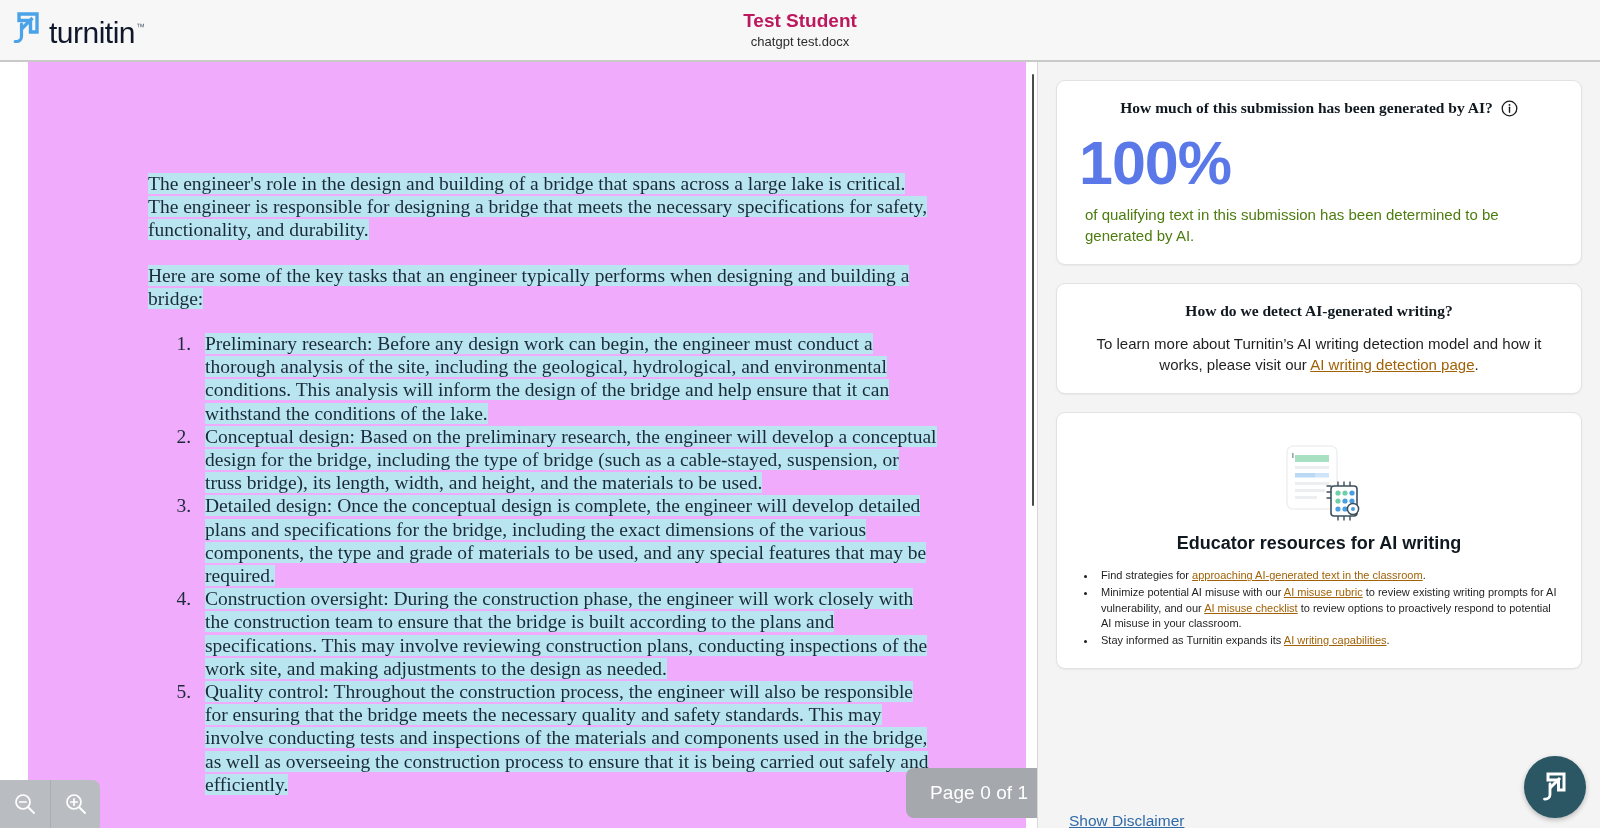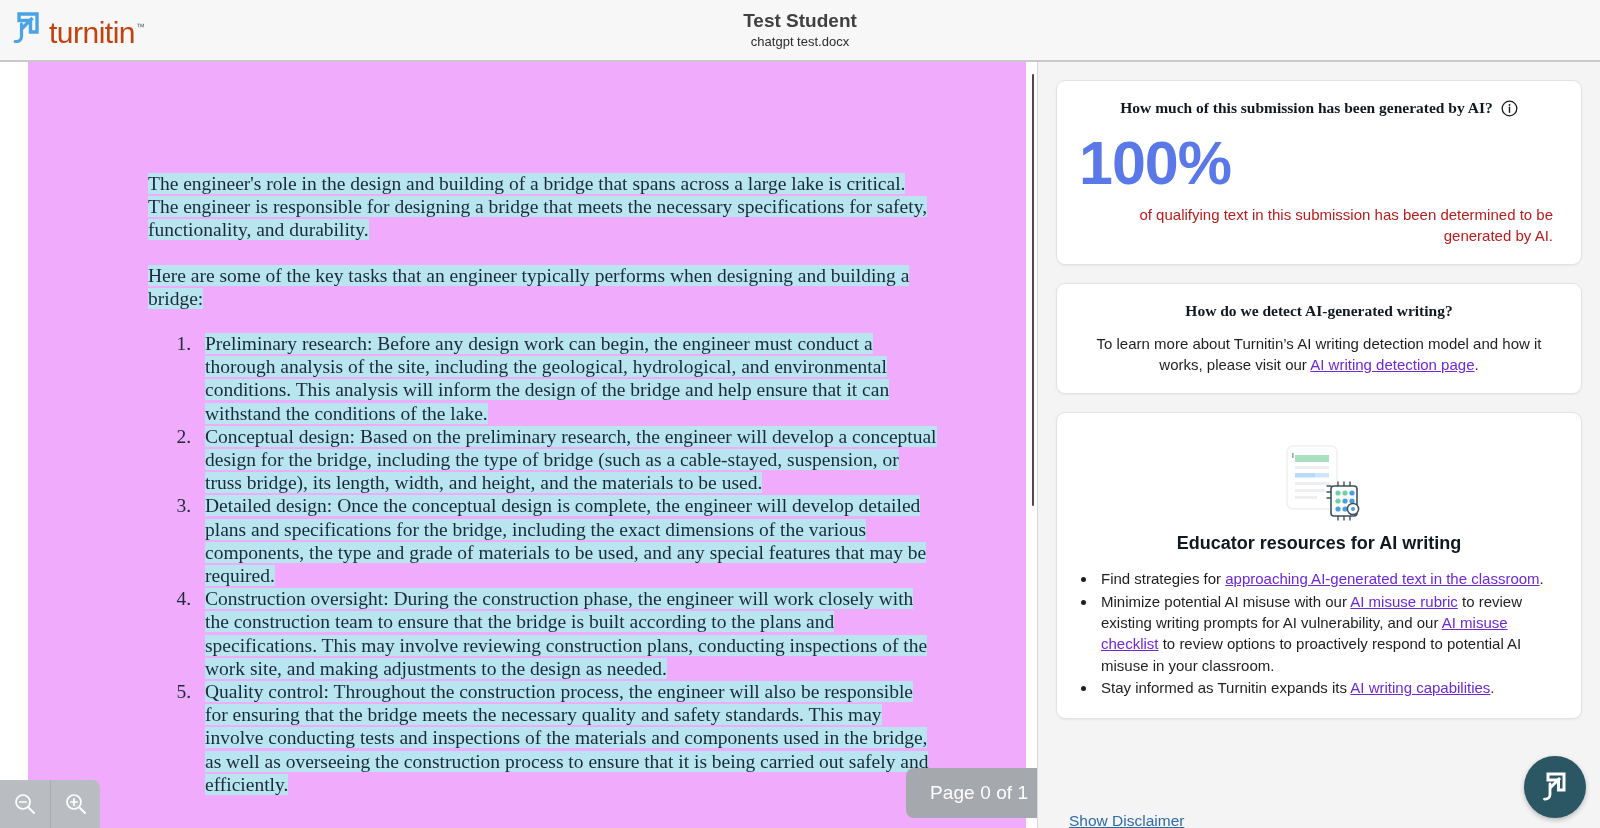--- a/index.html
+++ b/index.html
@@ -12,26 +12,26 @@
 
   
   .header {
     position: absolute; top: 0; left: 0; width: 1600px; height: 62px;
     background: #f7f7f7; border-bottom: 2px solid #c9c9c9;
     display: flex; align-items: center; justify-content: center;
   }
   .logo { position: absolute; left: 12px; top: 12px; display: flex; align-items: flex-end; }
   .logo svg { display: block; }
   .logo-word {
-    font-size: 30px; letter-spacing: -0.5px; color: #c2410c;
+    font-size: 30px; letter-spacing: -0.5px; color: #0f172a;
     margin-left: 7px; line-height: 1; position: relative; top: 2px;
   }
   .logo-tm { font-size: 9px; color: #5a6a72; position: relative; top: -14px; left: 1px; }
   .header-center { text-align: center; margin-top: -2px; }
-  .header-title { font-size: 19px; font-weight: bold; color: #404040; line-height: 1.25; }
+  .header-title { font-size: 19px; font-weight: bold; color: #be185d; line-height: 1.25; }
   .header-sub { font-size: 13px; color: #2c2c2c; margin-top: 1px; }
 
   
   .doc-pane {
     position: absolute; top: 62px; left: 0; width: 1037px; height: 766px;
     background: #f0abfc; overflow: hidden; margin-left: 28px;
   }
   .doc-page { position: absolute; top: 0; left: 0; width: 1030px; padding: 110px 120px 0 120px; }
   .doc-body {
     font-family: "Liberation Serif", serif;
@@ -84,35 +84,35 @@
   .card-title {
     font-size: 15.5px; font-weight: bold; color: #101820; text-align: center;
     display: flex; align-items: center; justify-content: center; gap: 8px; font-family: Liberation Serif, serif;
   }
   .info-icon { flex: 0 0 auto; }
   .score {
     font-size: 61px; font-weight: bold; color: #5a78e8; text-align: left;
     line-height: 1.05; margin: 14px 0 10px 0; letter-spacing: -1px;
   }
   .score-desc {
-    font-size: 15px; color: #b91c1c; text-align: right; line-height: 1.38;
+    font-size: 15px; color: #4d7c0f; text-align: left; line-height: 1.38;
     padding: 0 6px;
   }
   .card-text {
     font-size: 15px; color: #1f1f1f; text-align: center; line-height: 1.4; margin-top: 13px;
   }
-  a.link { color: #6d28d9; text-decoration: underline; cursor: pointer; }
+  a.link { color: #a16207; text-decoration: underline; cursor: pointer; }
 
   .illus { display: flex; justify-content: center; margin: 12px 0 8px 0; }
   .res-title {
     font-size: 18px; font-weight: bold; color: #101820; text-align: center; margin: 10px 0 14px 0;
   }
   ul.res-list { margin: 0 0 2px 18px; padding: 0; }
   ul.res-list li {
-    font-size: 15px; color: #1f1f1f; line-height: 1.42; margin-bottom: 1px; padding-left: 4px;
+    font-size: 11px; color: #1f1f1f; line-height: 1.42; margin-bottom: 1px; padding-left: 4px;
   }
 
   .disclaimer {
     position: absolute; left: 1069px; bottom: -2px;
     font-size: 15.5px; color: #2f6aa8; text-decoration: underline; cursor: pointer;
   }
 
   .fab {
     position: absolute; right: 14px; bottom: 10px; width: 62px; height: 62px;
     border-radius: 50%; background: #2b5663; display: flex;

